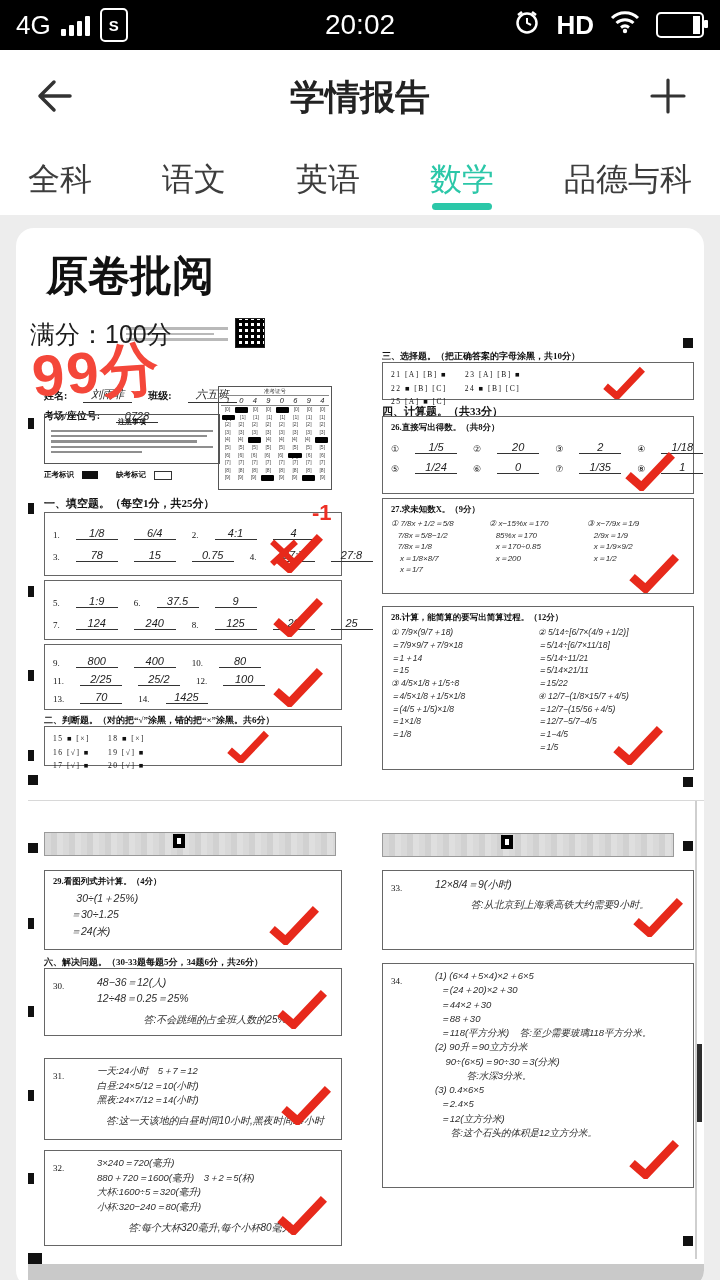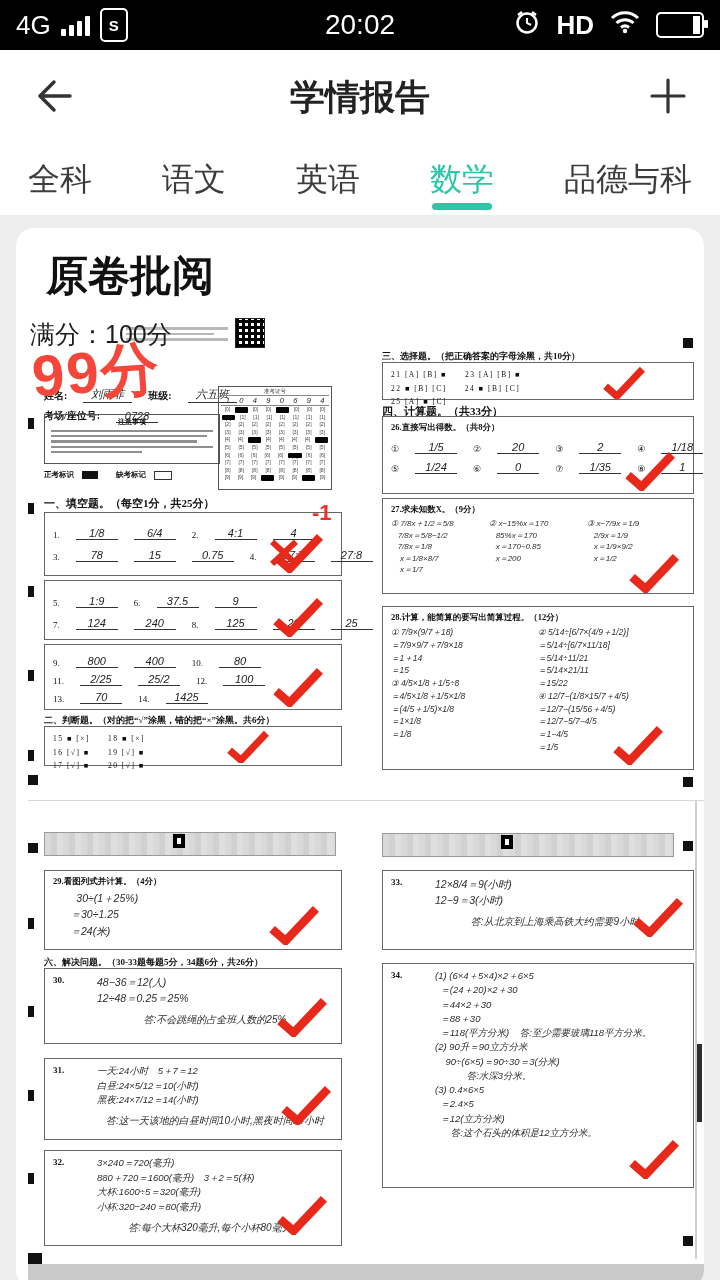--- a/index.html
+++ b/index.html
@@ -72,41 +72,41 @@
   .adm-digits{display:flex;}
   .adm-digits span{flex:1;text-align:center;font-size:7.5px;font-style:italic;color:#222;border-bottom:1px solid #888;}
   .adm-row{display:flex;height:7.6px;}
   .adm-cell{flex:1;text-align:center;font-size:5px;line-height:7.6px;color:#444;}
   .adm-cell.filled{background:#000;color:#000;border-radius:1px;margin:1px;}
 
   .sechead{position:absolute;font-family:"Liberation Serif",serif;font-weight:bold;color:#111;font-size:11px;}
   .sechead.small{font-size:9px;}
   .qbox{position:absolute;border:1px solid #666;background:#fff;padding:5px 8px;}
   .box-label{font-size:8.5px;font-weight:bold;font-family:"Liberation Serif",serif;color:#111;margin-bottom:2px;}
-  .qno{position:absolute;left:8px;top:6px;font-size:9px;font-family:"Liberation Serif",serif;color:#111;font-weight:bold;}
+  .qno{position:absolute;left:8px;top:12px;font-size:9px;font-family:"Liberation Serif",serif;color:#111;}
   .withqno{margin-left:44px;}
   .cols{display:flex;}
   .cols .col{flex:1;}
   .answer{margin-top:6px;text-align:center;font-style:italic;font-size:10px;color:#2e2e2e;}
   .fill-line{display:flex;align-items:flex-end;gap:16px;margin-top:9px;}
 
   #box-fill1{left:16px;top:194px;width:298px;height:64px;}
   #box-fill2{left:16px;top:262px;width:298px;height:60px;}
   #box-fill3{left:16px;top:326px;width:298px;height:66px;}
   #box-fill3 .fill-line{margin-top:5px;}
   #box-judge{left:16px;top:408px;width:298px;height:40px;}
   #box-choice{left:354px;top:44px;width:312px;height:38px;}
   #box-q26{left:354px;top:98px;width:312px;height:78px;}
   #box-q26 .fill-line{margin-top:7px;}
   #box-q27{left:354px;top:180px;width:312px;height:96px;}
   #box-q27 .hw-line{font-size:8px;line-height:1.45;}
   #box-q28{left:354px;top:288px;width:312px;height:164px;}
   #box-q28 .hw-line{font-size:8.5px;line-height:1.5;}
   #box-q29{left:16px;top:552px;width:298px;height:80px;}
-  #box-q30{left:16px;top:650px;width:298px;height:76px;}
+  #box-q30{left:16px;top:650px;width:298px;height:68px;}
   #box-q31{left:16px;top:740px;width:298px;height:82px;}
   #box-q31 .hw-line{font-size:9.5px;}
   #box-q32{left:16px;top:832px;width:298px;height:96px;}
   #box-q32 .hw-line{font-size:9.5px;}
   #box-q33{left:354px;top:552px;width:312px;height:80px;}
   #box-q34{left:354px;top:645px;width:312px;height:225px;}
   #box-q34 .hw-line{font-size:9.5px;line-height:1.5;}
 
   .mark{position:absolute;right:16px;bottom:2px;width:54px;height:42px;pointer-events:none;}
   .mark svg{width:100%;height:100%;display:block;}
@@ -646,21 +646,20 @@
             <span class="mark">
               <svg viewBox="0 0 64 48">
                 <path d="M6 30 L22 44 L58 6" fill="none" stroke="#e7291b" stroke-width="10"></path>
               </svg>
             </span>
           </div>
         <div class="qbox" id="box-q33">
             <span class="qno">33.</span>
             <div class="withqno">
               <div class="hw-line">12×8/4＝9(小时)</div>
-              <div class="hw-line">12−9＝3(小时)</div>
               <div class="answer">答:从北京到上海乘高铁大约需要9小时。</div>
             </div>
             <span class="mark">
               <svg viewBox="0 0 64 48">
                 <path d="M6 30 L22 44 L58 6" fill="none" stroke="#e7291b" stroke-width="10"></path>
               </svg>
             </span>
           </div>
         <div class="qbox" id="box-q34">
             <span class="qno">34.</span>

